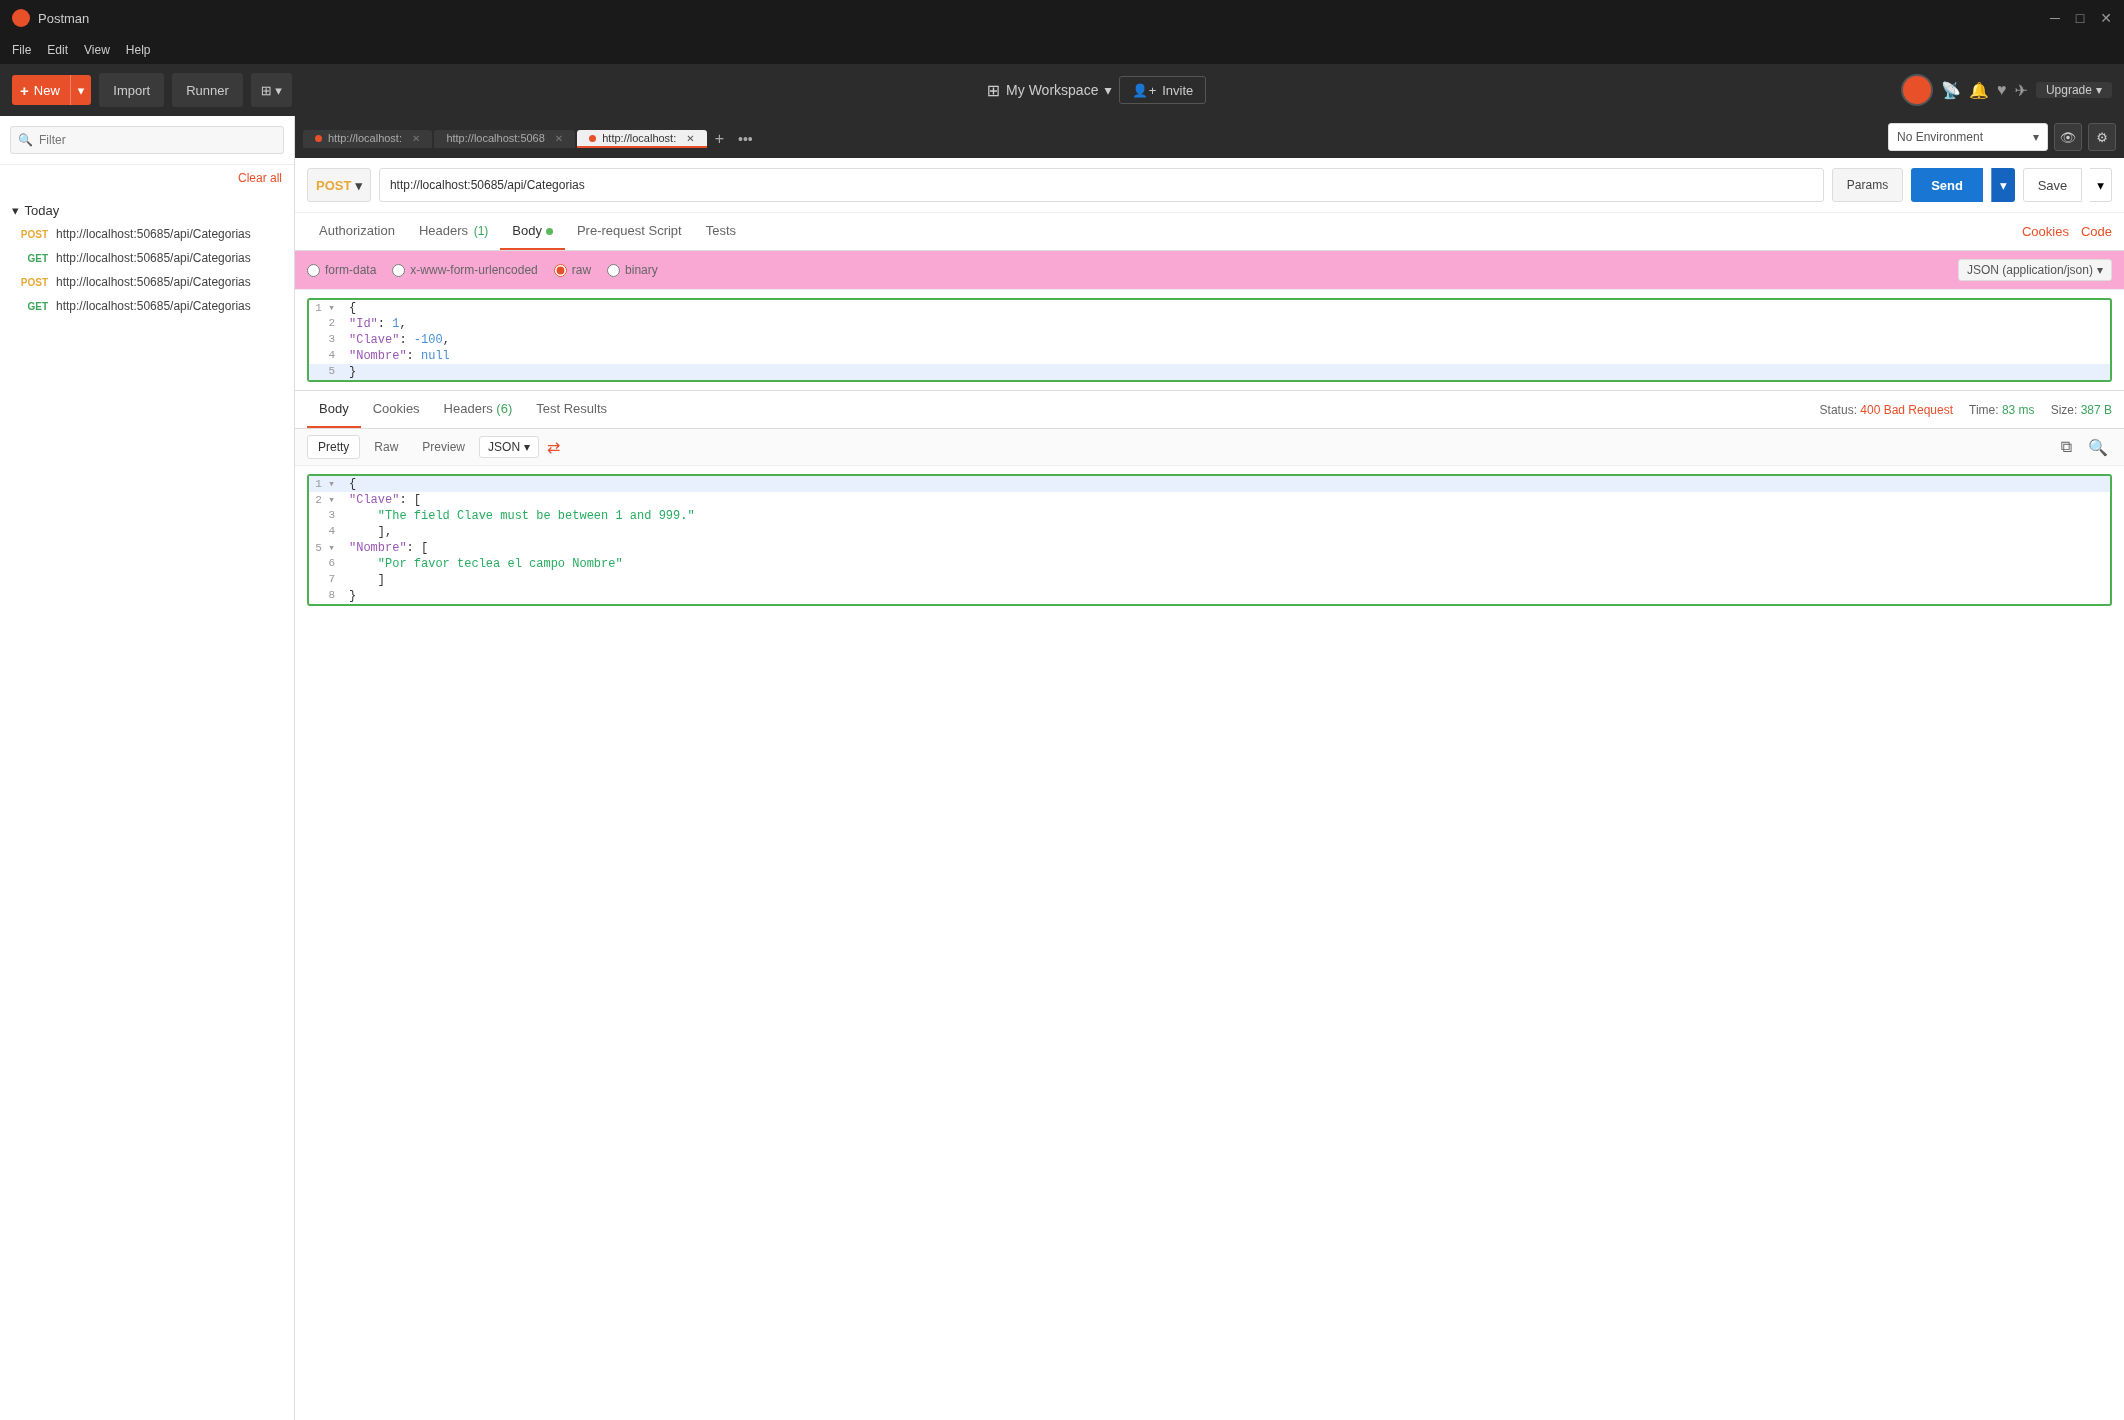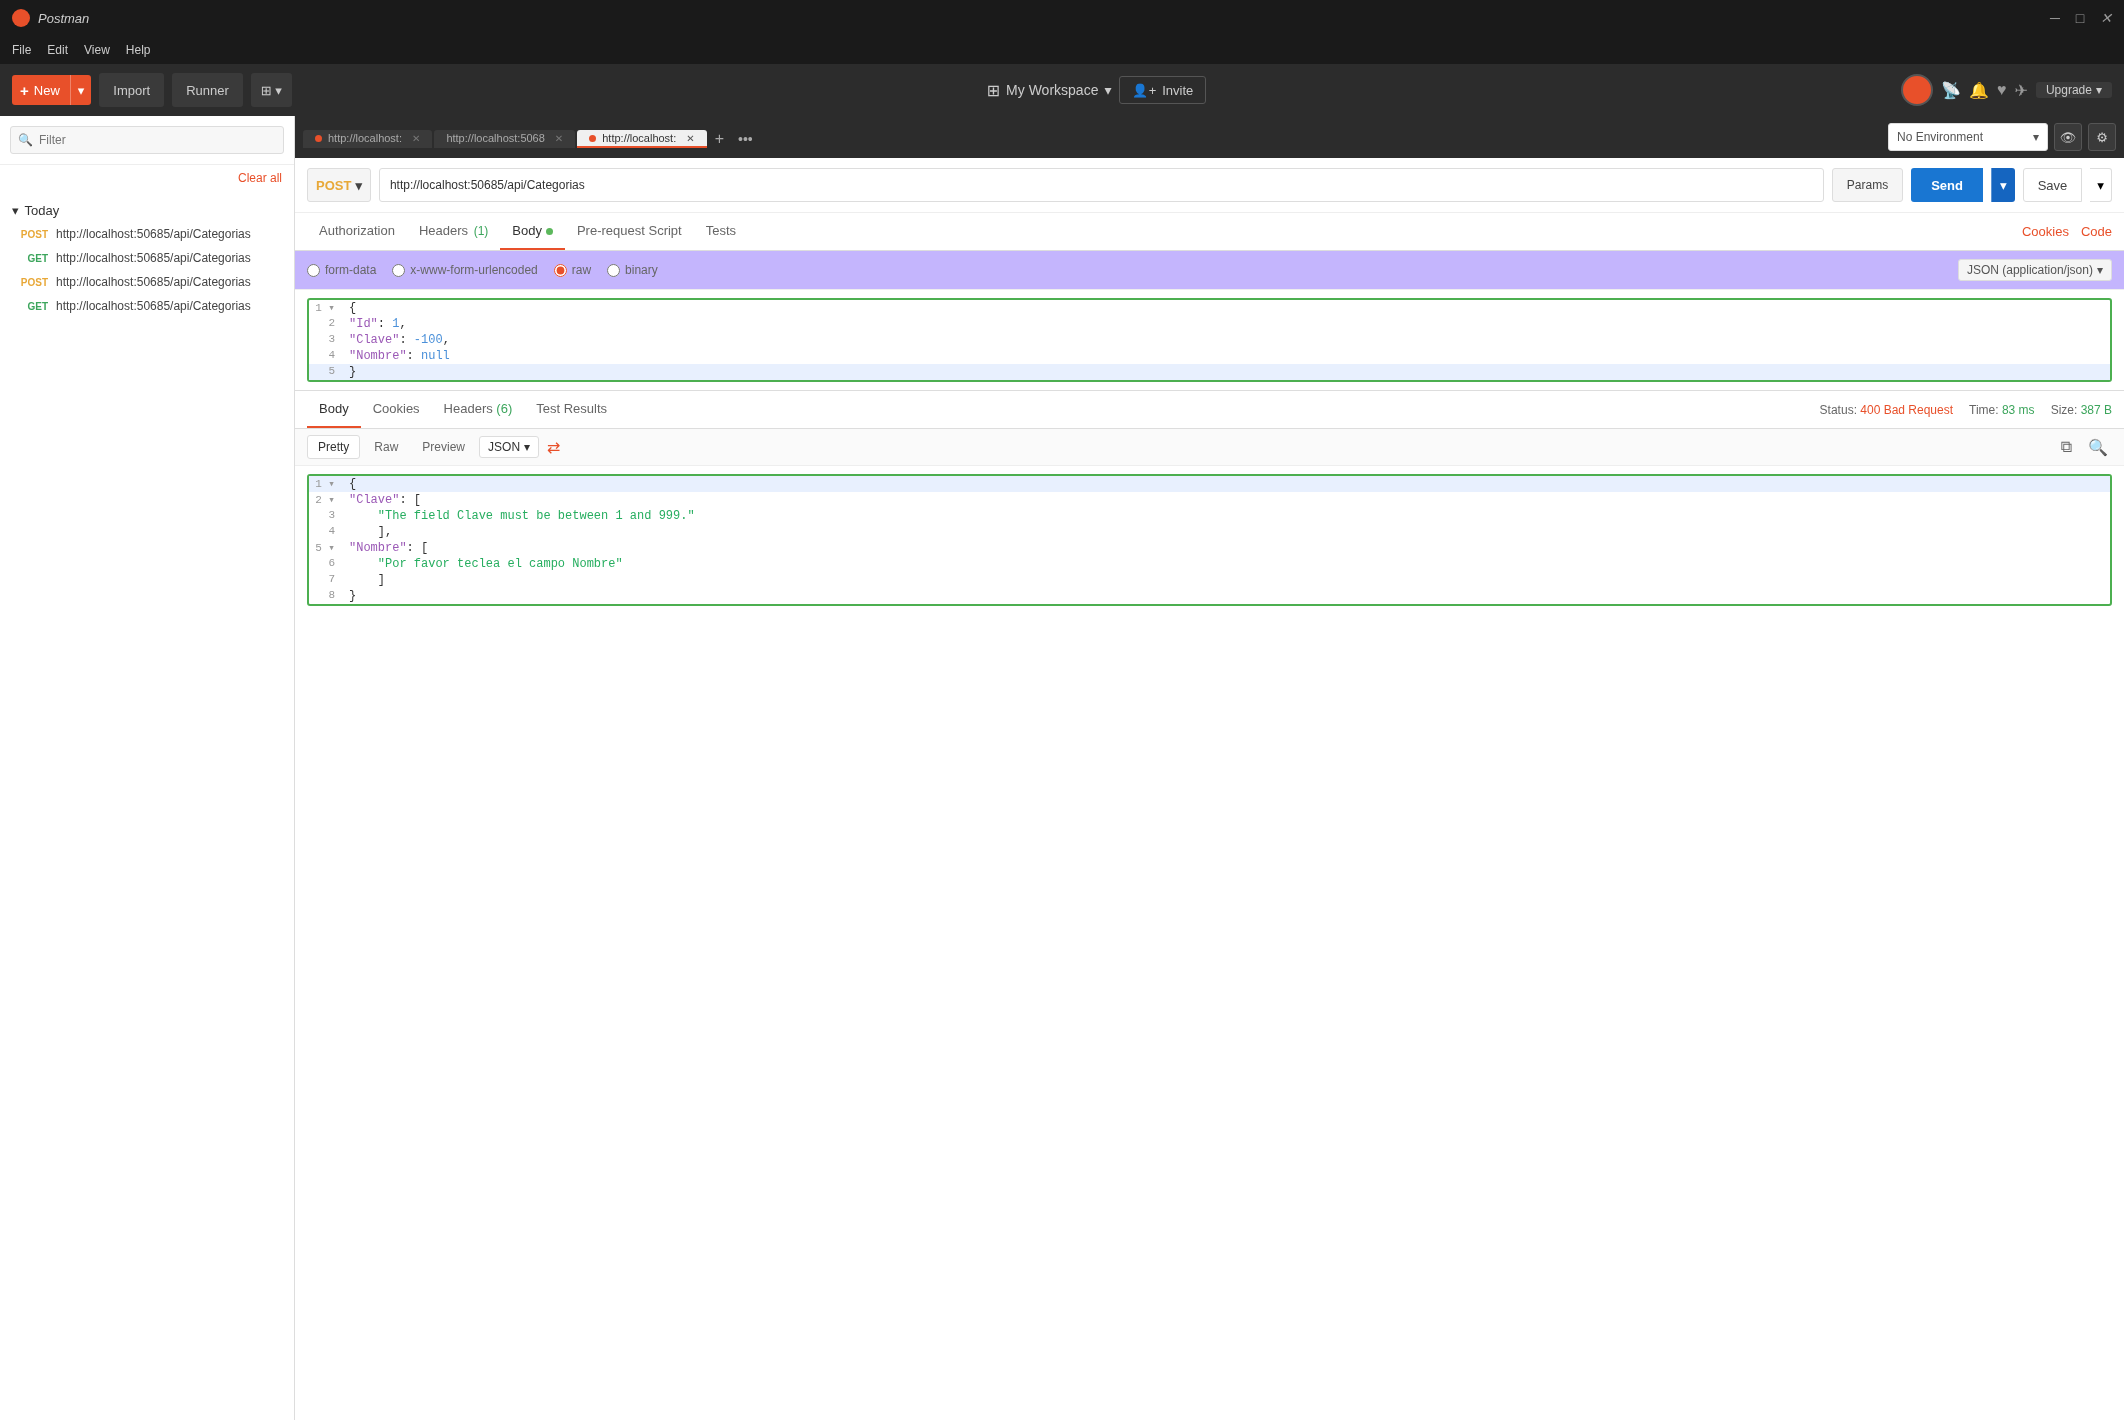--- a/index.html
+++ b/index.html
@@ -8,21 +8,20 @@
     
     .title-bar {
       background: #1a1a1a;
       height: 36px;
       display: flex;
       align-items: center;
       justify-content: space-between;
       padding: 0 12px;
       color: #ccc;
       user-select: none;
-      font-style: italic;
     }
     .title-bar-left { display: flex; align-items: center; gap: 8px; }
     .title-bar-logo { width: 18px; height: 18px; background: #e8502a; border-radius: 50%; }
     .title-bar-controls { display: flex; gap: 16px; }
     .title-bar-controls span { cursor: pointer; font-size: 14px; color: #999; }
 
     
     .menu-bar {
       background: #1a1a1a;
       height: 28px;
@@ -362,21 +361,21 @@
     }
     .req-tab-right {
       margin-left: auto;
       display: flex;
       gap: 12px;
     }
     .req-tab-right span { color: #e8502a; font-size: 13px; cursor: pointer; }
 
     
     .body-options {
-      background: #c4b5fd;
+      background: #f9a8d4;
       padding: 8px 12px;
       display: flex;
       align-items: center;
       gap: 16px;
       border-bottom: 1px solid #eee;
     }
     .radio-option {
       display: flex;
       align-items: center;
       gap: 5px;

